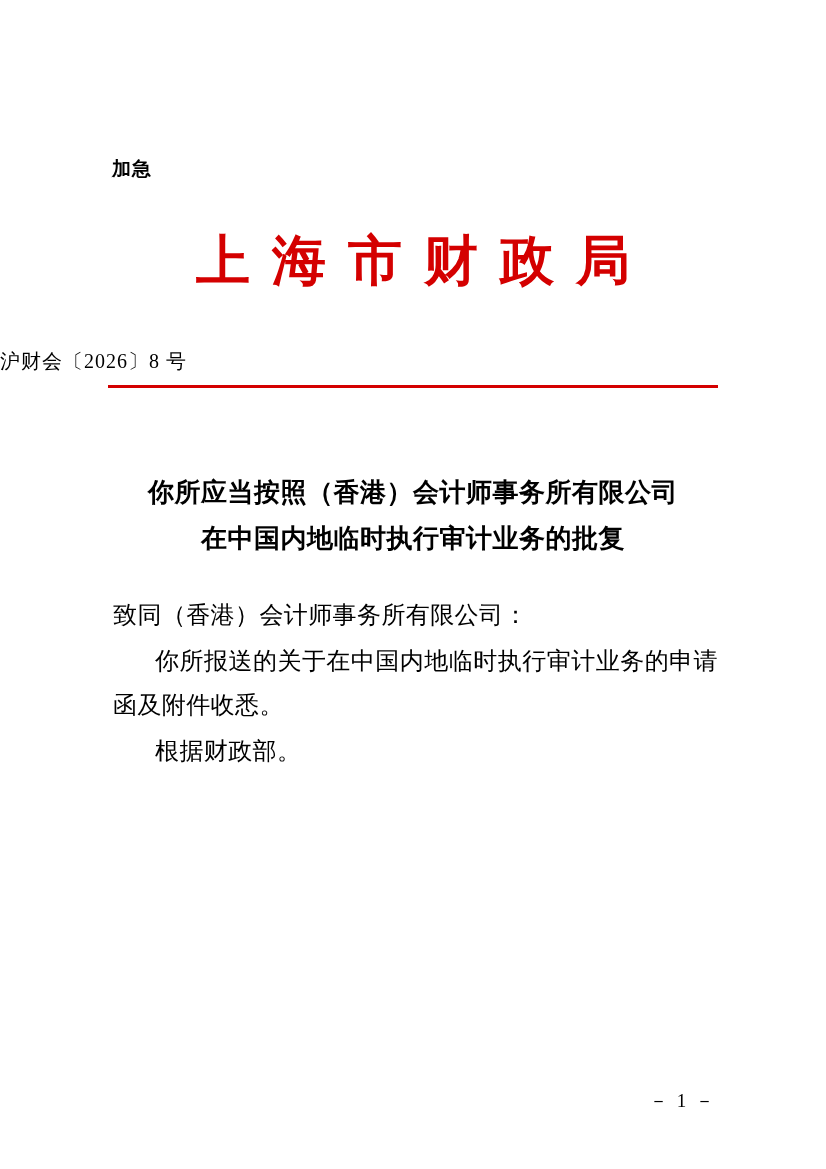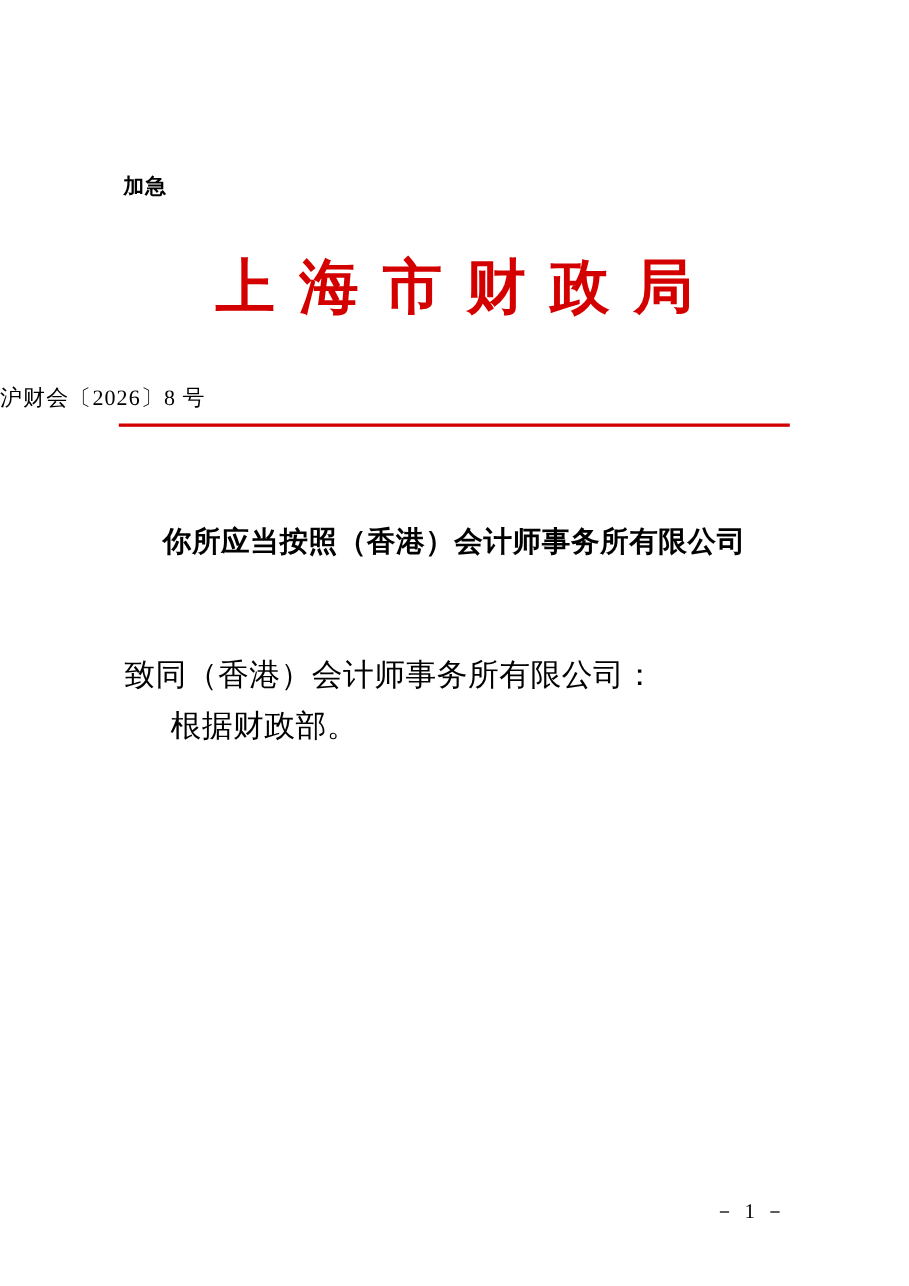--- a/index.html
+++ b/index.html
@@ -82,21 +82,21 @@
     white-space: nowrap;
   }
   .body-block {
     position: absolute;
     top: 553px;
     left: 113px;
     width: 605px;
   }
   .body-block p {
     margin: 0 0 2px 0;
-    font-size: 28px;
+    font-size: 24px;
     line-height: 44px;
     text-align: justify;
     text-justify: inter-ideograph;
     letter-spacing: 0.4px;
   }
   .indent {
     text-indent: 42px;
   }
   .page-number {
     position: absolute;
@@ -119,22 +119,24 @@
   <div class="urgent-mark">加急</div>
 
   <div class="doc-title">上海市财政局</div>
 
   <div class="doc-number">沪财会〔2026〕8 号</div>
 
   <div class="red-rule"></div>
 
   <div class="subject">
     <div>你所应当按照（香港）会计师事务所有限公司</div>
+    <div>在中国内地临时执行审计业务的批复</div>
   </div>
 
   <div class="body-block">
     <p>致同（香港）会计师事务所有限公司：</p>
+    <p class="indent">你所报送的关于在中国内地临时执行审计业务的申请函及附件收悉。</p>
     <p class="indent">根据财政部。</p>
   </div>
 
   <div class="page-number">－ 1 －</div>
 
 </div>
 
 </body></html>

